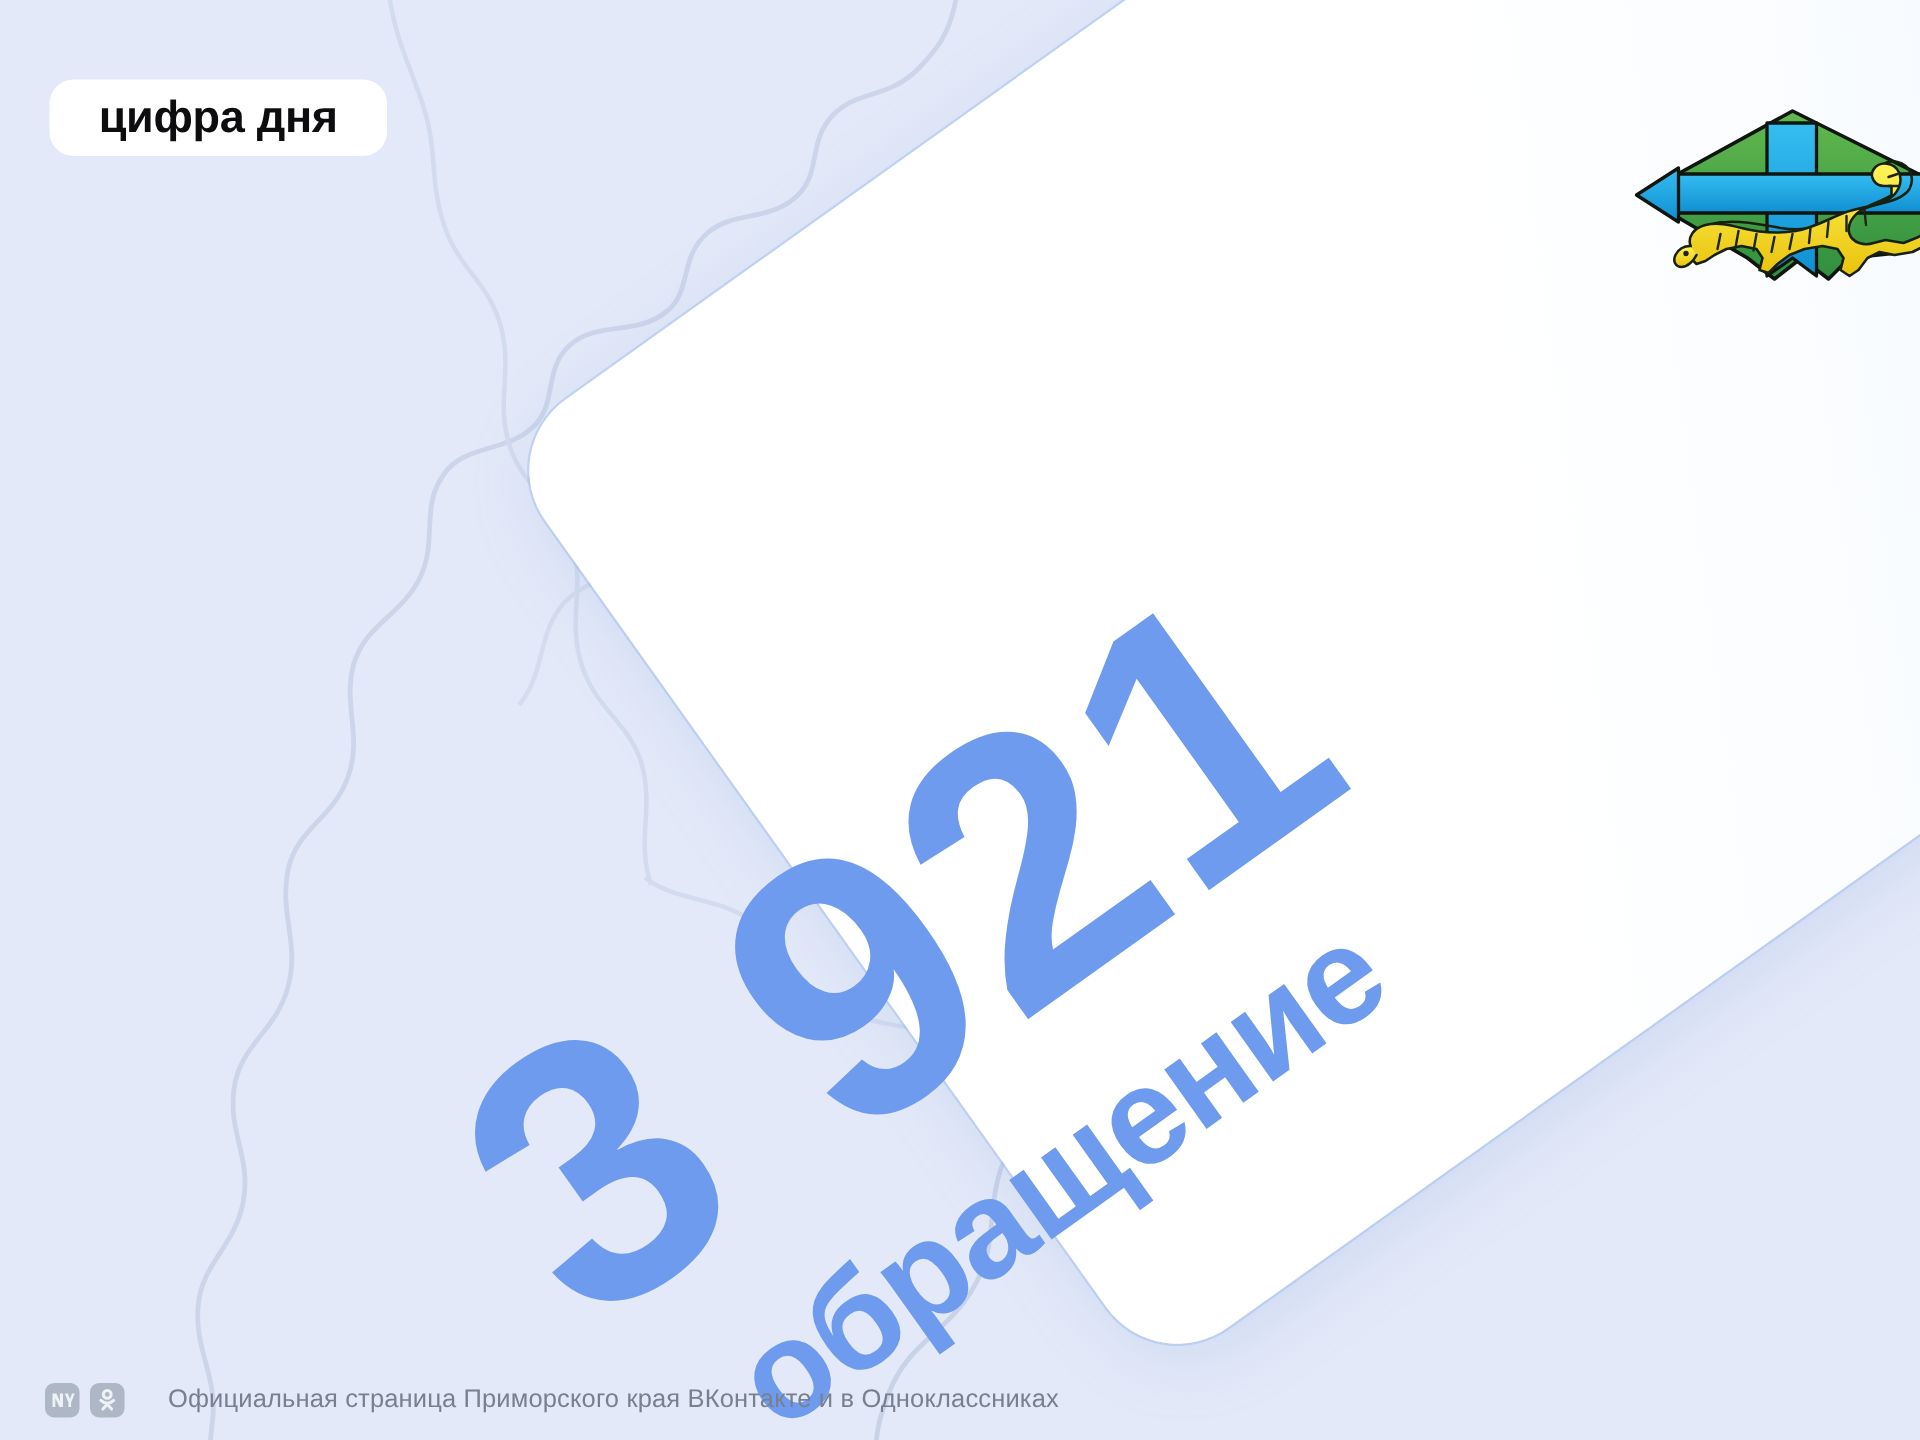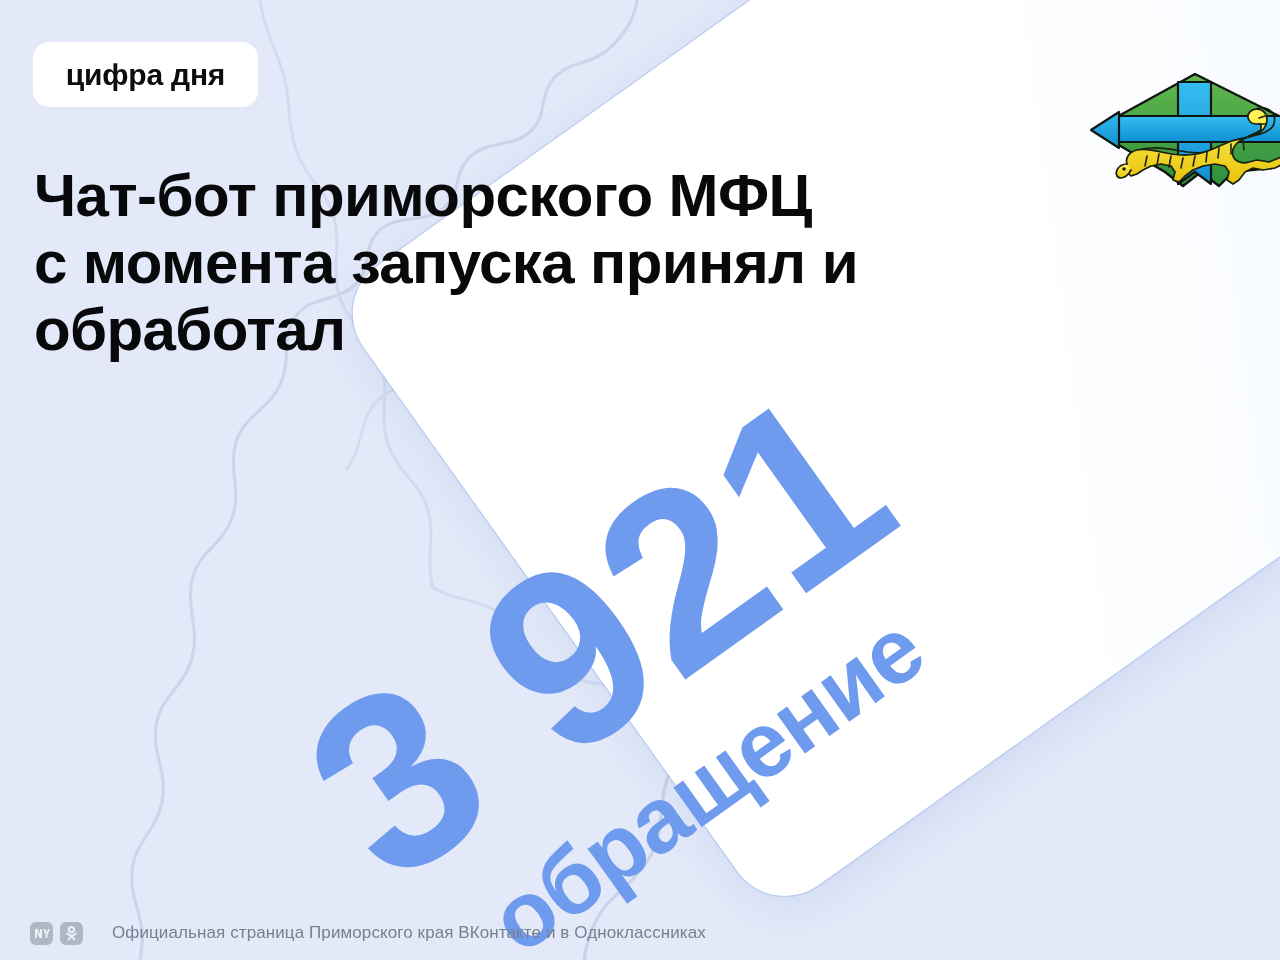--- a/index.html
+++ b/index.html
@@ -48,23 +48,23 @@
         #f4f8ff 80%,
         #eef4ff 100%);
     box-shadow: 0 0 0 1.5px rgba(150,180,236,0.40),
                 0 10px 48px rgba(120,155,220,0.20);
   }
 
   
   .badge {
     position: absolute;
     left: 33px;
-    top: 42px;
+    top: 53px;
     width: 225px;
-    height: 65px;
+    height: 51px;
     background: #ffffff;
     border-radius: 16px;
     display: flex;
     align-items: center;
     justify-content: center;
     z-index: 6;
   }
   .badge-text {
     font-size: 30px;
     font-weight: 700;
@@ -203,25 +203,20 @@
 
   <div class="bignum-wrap">
     <div class="bignum">3 921</div>
     <div class="bigword">обращение</div>
   </div>
 
   <div class="badge">
     <span class="badge-text">цифра дня</span>
   </div>
 
-  <div class="headline">
-    <span class="l">Чат-бот приморского МФЦ</span>
-    <span class="l">с момента запуска принял и</span>
-    <span class="l">обработал</span>
-  </div>
 
   <svg class="emblem" viewBox="0 0 230 150">
     <defs>
       <linearGradient id="gGreen" x1="0" y1="0" x2="0" y2="1">
         <stop offset="0%" stop-color="#63b84e"></stop>
         <stop offset="100%" stop-color="#2f8f3f"></stop>
       </linearGradient>
       <linearGradient id="gBlue" x1="0" y1="0" x2="0" y2="1">
         <stop offset="0%" stop-color="#35bdf0"></stop>
         <stop offset="100%" stop-color="#0f8fd2"></stop>

